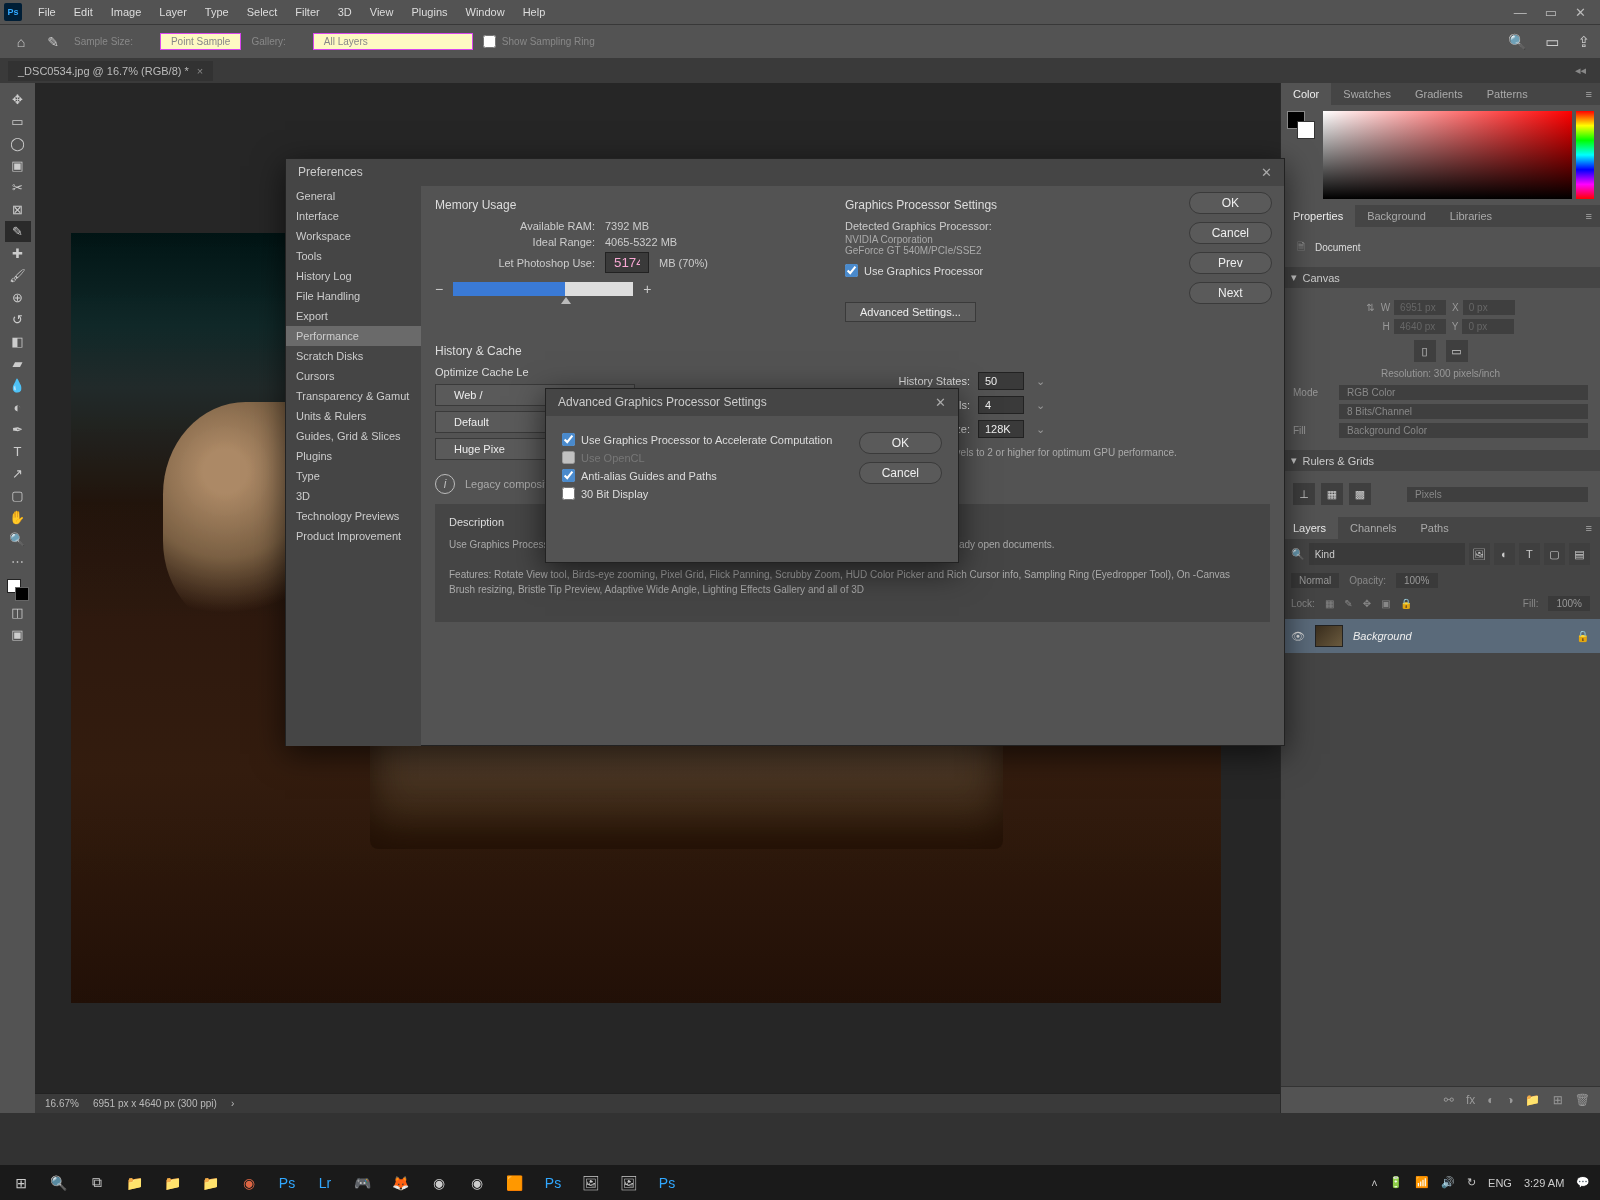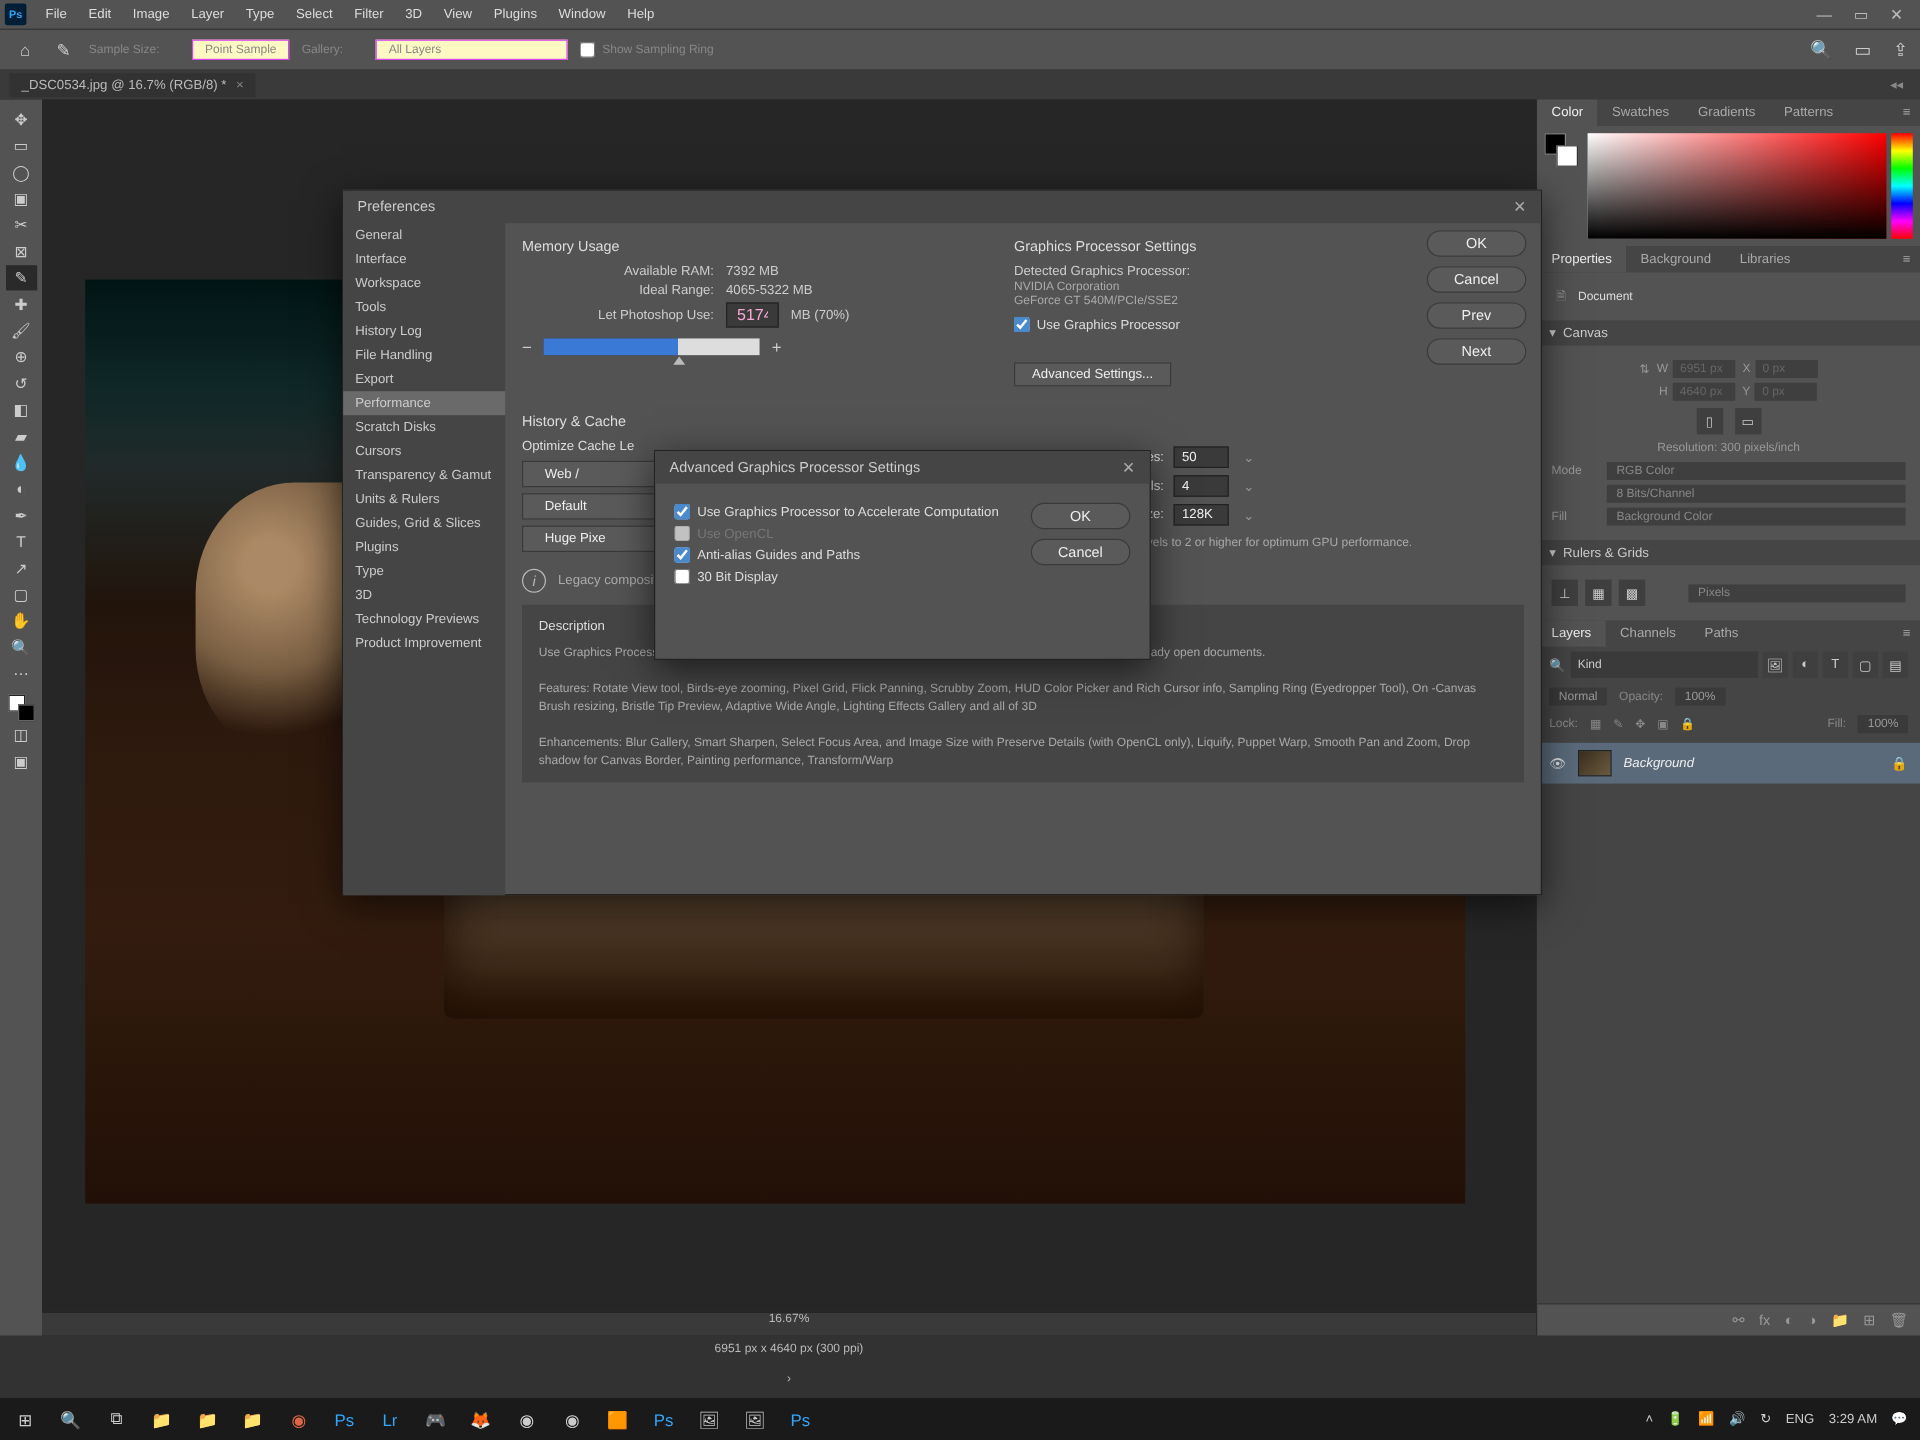--- a/index.html
+++ b/index.html
@@ -66,21 +66,21 @@
 .layer-row .eye { color:#ddd; }
 .thumb { width:28px;height:22px; background:linear-gradient(135deg,#3a2e1e,#6a5a3e); border:1px solid #222;}
 .layer-name { font-style:italic; color:#eee; }
 .lock-icon { margin-left:auto; color:#aaa; }
 .layer-opts { display:flex; padding:4px 10px; gap:10px; color:#888; font-size:10px; align-items:center;}
 .layer-opts .sel { background:#3a3a3a; padding:2px 8px; color:#999;}
 
 .layers-footer { display:flex; gap:12px; padding:6px 10px; color:#999; justify-content:flex-end; font-size:12px; border-top:1px solid #333;}
 
 
-.statusbar { position:absolute; bottom:0; left:35px; right:320px; height:20px; background:#3a3a3a; display:flex; align-items:center; padding:0 10px; gap:14px; color:#bbb; font-size:10px; border-top:1px solid #222;flex-direction:column;}
+.statusbar { position:absolute; bottom:0; left:35px; right:320px; height:20px; background:#3a3a3a; display:flex; align-items:center; padding:0 10px; gap:14px; color:#bbb; font-size:10px; border-top:1px solid #222;}
 
 
 .taskbar { position:absolute; bottom:0; left:0; right:0; height:35px; background:#1a1a1a; display:flex; align-items:center; padding:0 4px; gap:4px; z-index:50;}
 .tb-item { width:34px;height:30px; display:flex;align-items:center;justify-content:center; color:#ccc; font-size:14px; cursor:pointer;}
 .tb-right { margin-left:auto; display:flex; gap:12px; color:#ccc; align-items:center; padding-right:6px; font-size:11px;}
 
 
 .dialog { position:absolute; background:#535353; border:1px solid #222; box-shadow:0 8px 30px rgba(0,0,0,.6); z-index:100; }
 .dialog-title { background:#454545; padding:6px 12px; color:#ccc; font-size:12px; display:flex; }
 .dialog-title .x { margin-left:auto; cursor:pointer; color:#aaa; font-size:13px;}
@@ -114,21 +114,21 @@
 .hist-row .lbl { width:105px; text-align:right;}
 .sel-inline { background:#3a3a3a; border:1px solid #222; padding:2px 6px; color:#eee; min-width:46px;}
 .chev { color:#999; padding:0 4px;}
 
 .desc-box { background:#454545; padding:10px 14px; margin-top:10px; font-size:10px; line-height:1.5; color:#aaa;}
 .info-icon { width:20px;height:20px; border:1.5px solid #bbb; border-radius:50%; display:inline-flex; align-items:center; justify-content:center; font-style:italic; color:#bbb; font-size:12px; flex-shrink:0;}
 
 .btn-cache { background:#5a5a5a; padding:4px 18px; color:#eee; border:1px solid #3a3a3a; margin:5px 0;}
 
 
-.adv-dlg { left:545px; top:375px; width:414px; height:175px; z-index:120;}
+.adv-dlg { left:545px; top:388px; width:414px; height:175px; z-index:120;}
 .adv-body { padding:12px 16px; display:flex; gap:12px;}
 .adv-checks { flex:1; }
 .adv-btns { display:flex; flex-direction:column; gap:8px; padding-top:4px;}
 .disabled-text { color:#777;}
 
 .small-icon { width:16px;height:16px; display:inline-flex; align-items:center; justify-content:center;}
 
 </style>
 </head>
 <body>
@@ -467,21 +467,20 @@
             <span class="info-icon">i</span>
             <span style="color:#aaa;font-size:10px;line-height:1.4">Set Cache Levels to 2 or higher for optimum GPU performance.</span>
           </div>
         </div>
       </div>
 
       <div class="desc-box">
         <div style="color:#ddd;font-size:11px;margin-bottom:6px">Description</div>
         <div>Use Graphics Processor activates certain features and interface enhancements. It does not enable OpenGL on already open documents.</div><br>
         <div>Features: Rotate View tool, Birds-eye zooming, Pixel Grid, Flick Panning, Scrubby Zoom, HUD Color Picker and Rich Cursor info, Sampling Ring (Eyedropper Tool), On -Canvas Brush resizing, Bristle Tip Preview, Adaptive Wide Angle, Lighting Effects Gallery and all of 3D</div><br>
-        <div>Enhancements: Blur Gallery, Smart Sharpen, Select Focus Area, and Image Size with Preserve Details (with OpenCL only), Liquify, Puppet Warp, Smooth Pan and Zoom, Drop shadow for Canvas Border, Painting performance, Transform/Warp</div>
       </div>
     </div>
   </div>
 </div>
 
 <div class="dialog adv-dlg">
   <div class="dialog-title">
     <span>Advanced Graphics Processor Settings</span>
     <span class="x">✕</span>
   </div>

